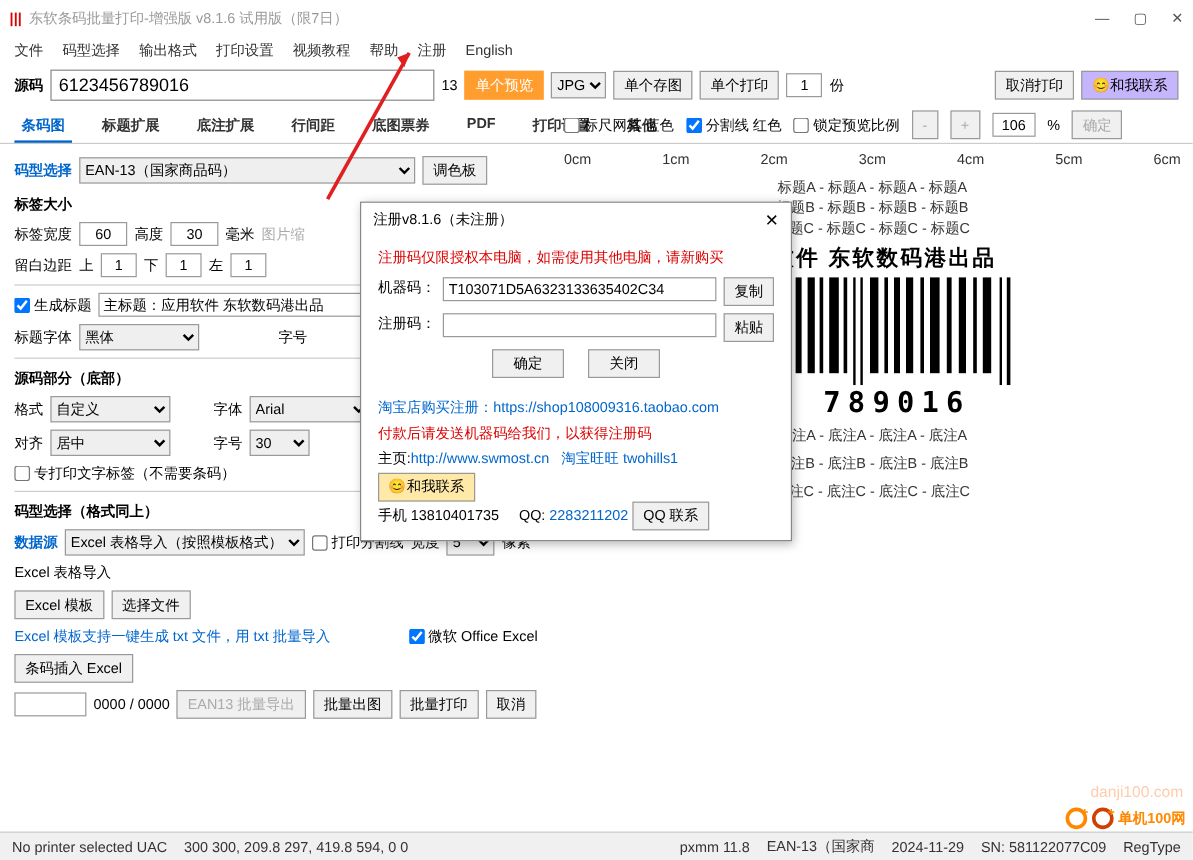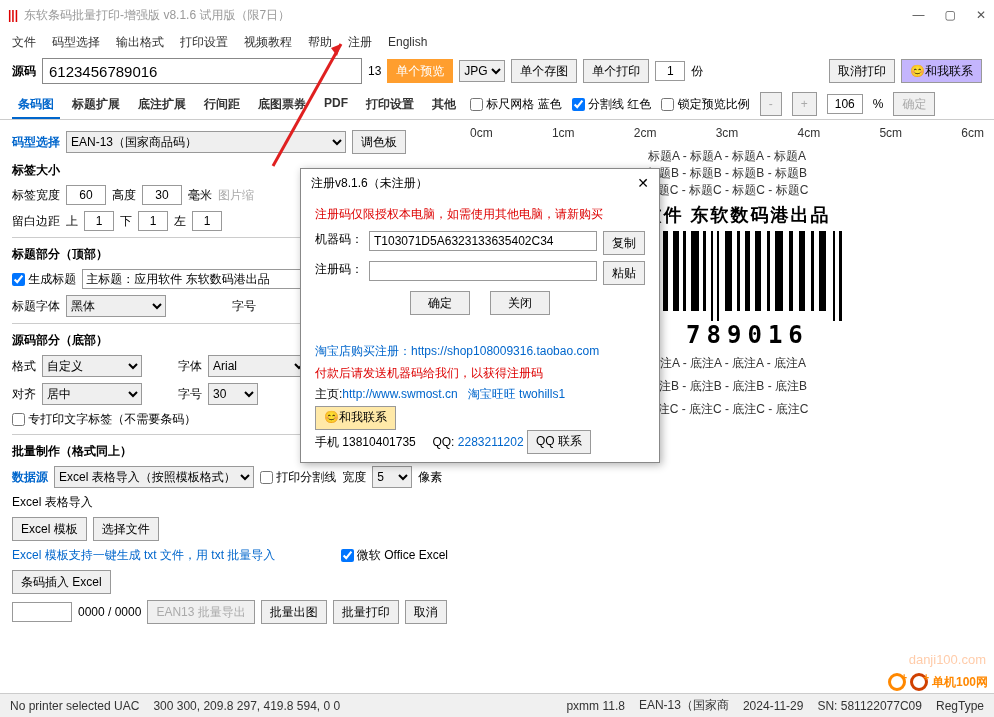--- a/index.html
+++ b/index.html
@@ -11,37 +11,37 @@
 .menubar{height:24px;display:flex;align-items:center;gap:16px;padding:0 12px;color:#333}
 .menubar span{cursor:default}
 .row{display:flex;align-items:center;gap:6px;padding:4px 12px}
 .src-label{font-weight:bold}
 .src-input{flex:0 0 320px;height:26px;border:1px solid #888;padding:0 6px;font-size:15px}
 .btn{border:1px solid #999;background:#f0f0f0;padding:2px 8px;height:24px;cursor:default;font-size:12px}
 .btn.orange{background:#ff9e2e;color:#fff;border-color:#ff9e2e}
 select{border:1px solid #999;height:22px;font-size:12px}
 input[type=text]{border:1px solid #999;height:20px;padding:0 3px;text-align:center}
 input[type=checkbox]{vertical-align:middle}
-.tabs{display:flex;gap:6px;padding:0 12px;margin-top:4px;border-bottom:1px solid #ccc}
+.tabs{display:flex;gap:19px;padding:0 12px;margin-top:4px;border-bottom:1px solid #ccc}
 .tab{padding:4px 6px;cursor:default;color:#333;font-weight:bold}
 .tab.active{color:#0066cc;border-bottom:2px solid #0066cc}
 .left-panel{width:460px;padding:4px 12px}
 .blue-label{color:#0066cc;font-weight:bold}
 .section-row{display:flex;align-items:center;gap:6px;margin:6px 0}
 .group-title{font-weight:bold;margin:8px 0 4px}
 hr{border:none;border-top:1px solid #ccc;margin:4px 0}
 .link{color:#0066cc;cursor:default}
 .dialog{position:absolute;left:300px;top:168px;width:360px;background:#fff;border:1px solid #888;box-shadow:2px 2px 8px rgba(0,0,0,.3);z-index:10}
 .dialog-title{display:flex;align-items:flex-start;padding:6px 10px;font-size:12px}
 .dialog-title .close{margin-left:auto;font-size:14px;cursor:default}
 .dialog-body{padding:8px 14px}
 .dialog-body .hint{color:#d00;margin-bottom:8px}
 .dlg-row{display:flex;align-items:flex-start;gap:6px;margin:6px 0}
 .dlg-row input{flex:1;text-align:left;padding:0 4px}
-.dlg-links{margin-top:26px;line-height:1.8}
+.dlg-links{margin-top:14px;line-height:1.8}
 .preview{position:absolute;left:470px;top:92px;right:10px}
 .preview-top{display:flex;align-items:center;gap:10px;font-size:12px}
 .preview-top input[type=text]{width:36px}
 .ruler{display:flex;justify-content:space-between;margin:10px 0 4px;color:#333;font-size:11px}
 .barcode-area{background:#fff;padding:4px}
 .title-grid{display:flex;gap:14px;justify-content:center;font-size:11px;color:#333}
 .title-grid div{white-space:nowrap}
 .big-text{text-align:center;font-size:18px;font-weight:bold;margin:4px 0;letter-spacing:2px}
 .barcode-svg{display:block;margin:0 auto}
 .bc-num{display:flex;justify-content:space-around;font-family:monospace;font-size:24px;font-weight:bold;letter-spacing:6px;padding:0 40px}
@@ -126,21 +126,20 @@
     <span>留白边距</span>
     <span>上</span>
       <input type="text" style="width: 30px;" value="1">
     <span>下</span>
       <input type="text" style="width: 30px;" value="1">
     <span>左</span>
       <input type="text" style="width: 30px;" value="1">
   </div>
   <hr>
 
-  <div class="group-title">标题部分（顶部）</div>
   <div class="section-row">
     <label><input type="checkbox" checked="" style=""> <span>生成标题</span></label>
     <input type="text" style="width: 220px; text-align: left;" value="主标题：应用软件 东软数码港出品">
   </div>
   <div class="section-row">
     <span>标题字体</span>
     <select style="width:100px"><option>黑体</option></select>
     <span style="margin-left:60px">字号</span>
   </div>
   <hr>
@@ -156,21 +155,21 @@
     <span>对齐</span>
     <select style="width:100px"><option>居中</option></select>
     <span style="margin-left:30px">字号</span>
     <select style="width:50px"><option>30</option></select>
   </div>
   <div class="section-row">
     <label><input type="checkbox" style=""> <span>专打印文字标签（不需要条码）</span></label>
   </div>
   <hr>
 
-  <div class="group-title">批量制作（格式同上）</div>
+  <div class="group-title">码型选择（格式同上）</div>
   <div class="section-row">
     <span class="blue-label">数据源</span>
     <select style="width:200px"><option>Excel 表格导入（按照模板格式）</option></select>
     <label><input type="checkbox" style=""> <span>打印分割线</span></label>
     <span>宽度</span>
     <select style="width:40px"><option>5</option></select>
     <span>像素</span>
   </div>
   <div>Excel 表格导入</div>
   <div class="section-row">

